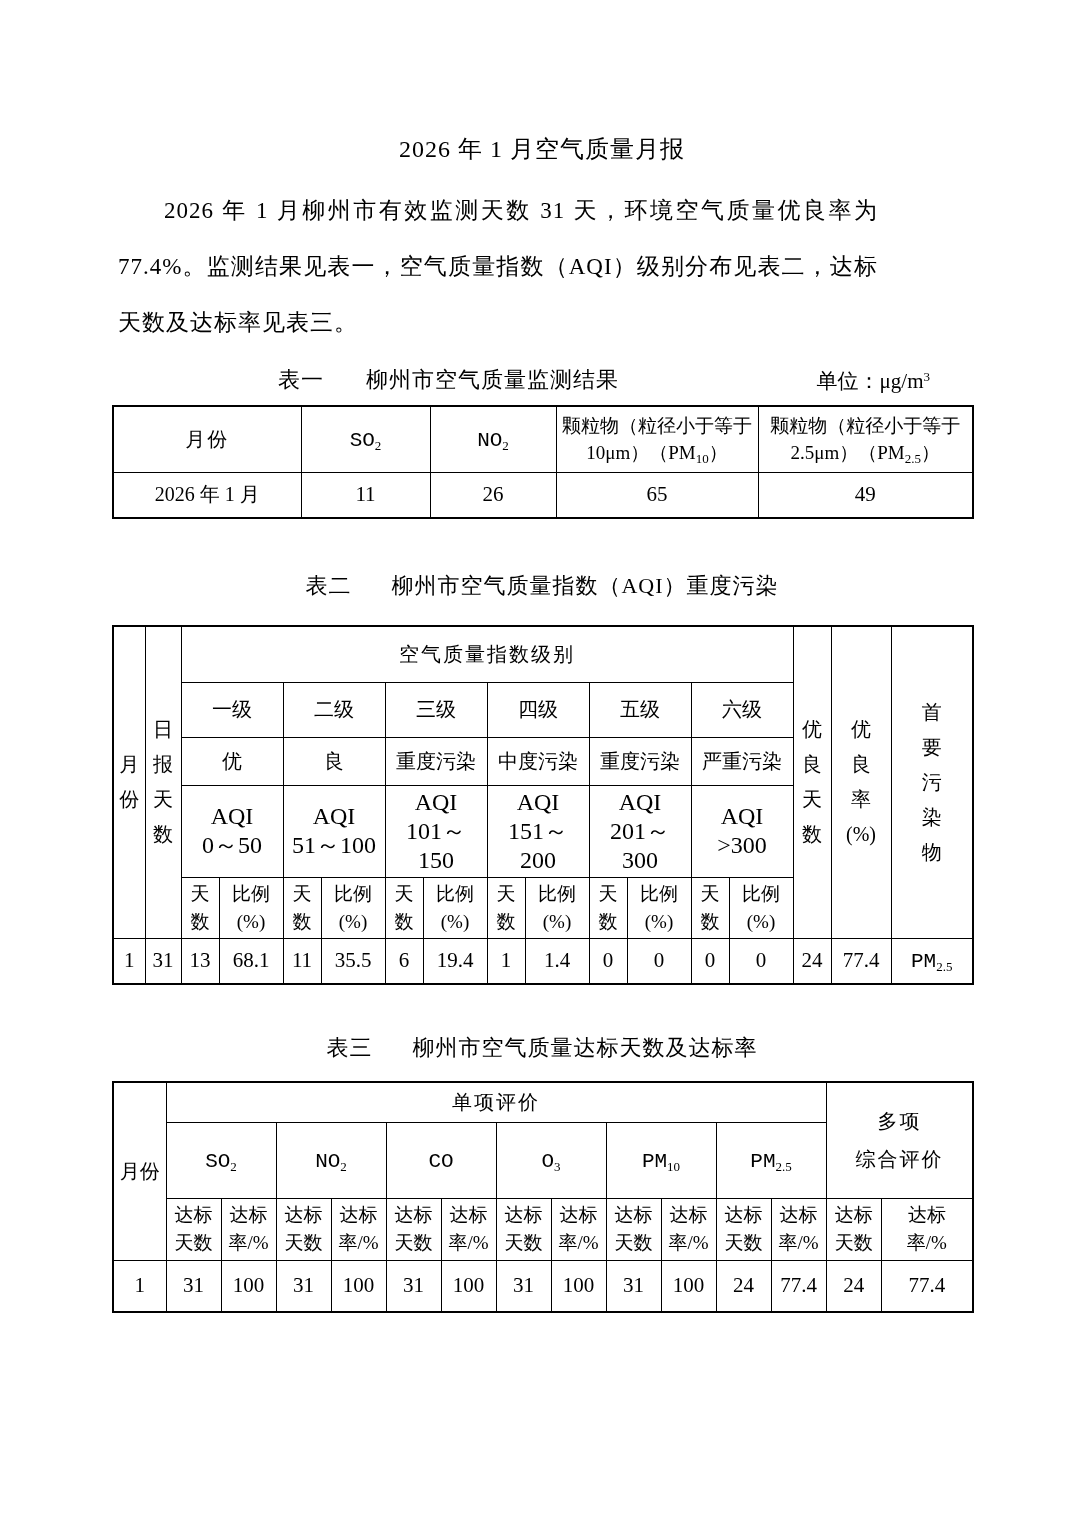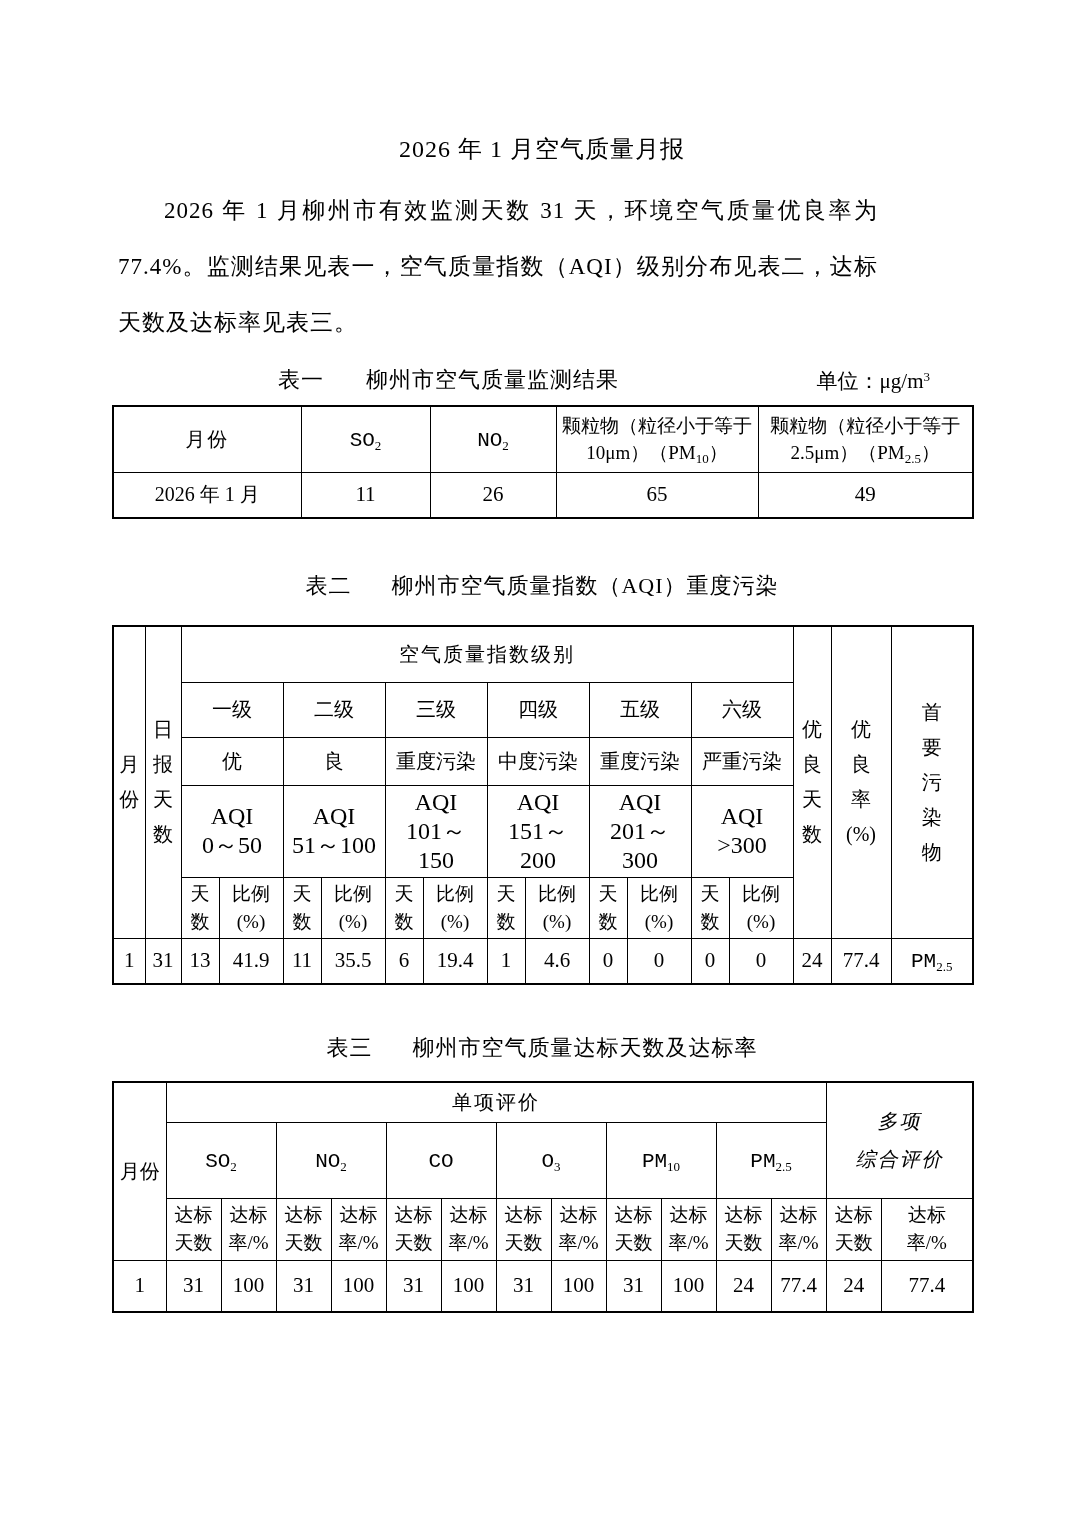--- a/index.html
+++ b/index.html
@@ -62,21 +62,21 @@
     border: 1px solid #000;
     text-align: center;
     vertical-align: middle;
     padding: 2px 3px;
     font-size: 20px;
     overflow: hidden;
   }
   .cjk { letter-spacing: 2px; }
   .num { font-size: 21px; letter-spacing: 0; }
   .small-hdr { font-size: 19px; line-height: 27px; letter-spacing: 0; }
-  .pre { white-space: pre-line; font-style: italic; }
+  .pre { white-space: pre-line; }
   .vert { white-space: pre-line; line-height: 35px; letter-spacing: 0; }
   .two-line { white-space: pre-line; line-height: 28px; font-size: 19px; }
   .aqi-cell { font-size: 24px; line-height: 29px; letter-spacing: 0; }
   .note {
     font-size: 20px;
     font-weight: 700;
     letter-spacing: 1px;
     margin: 7px 0 0 42px;
   }
   .note sup { margin-right: 5px; }
@@ -237,27 +237,27 @@
 (%)</td>
       <td class="two-line">天
 数</td>
       <td class="two-line">比例
 (%)</td>
     </tr>
     <tr style="height:46px">
       <td class="num">1</td>
       <td class="num">31</td>
       <td class="num">13</td>
-      <td class="num">41.9</td>
+      <td class="num">68.1</td>
       <td class="num">11</td>
       <td class="num">35.5</td>
       <td class="num">6</td>
       <td class="num">19.4</td>
       <td class="num">1</td>
-      <td class="num">4.6</td>
+      <td class="num">1.4</td>
       <td class="num">0</td>
       <td class="num">0</td>
       <td class="num">0</td>
       <td class="num">0</td>
       <td class="num">24</td>
       <td class="num">77.4</td>
       <td class="num"><span class="chem">PM</span><sub>2.5</sub></td>
     </tr>
   </tbody>
     </table>

